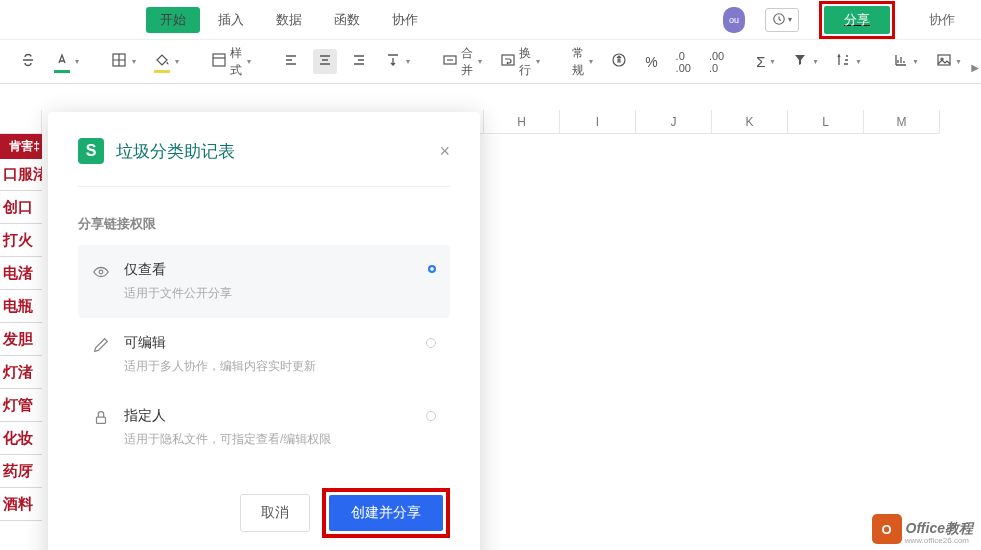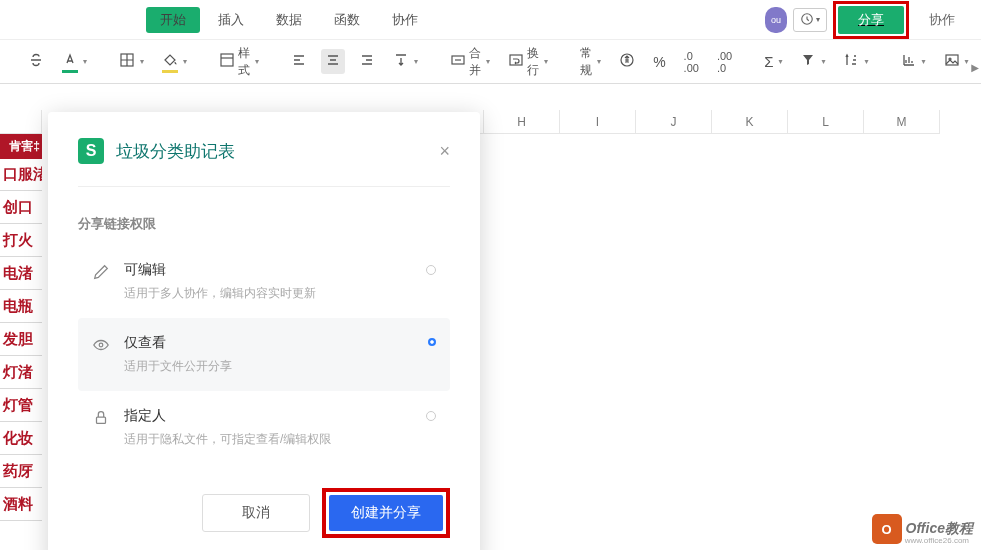--- a/index.html
+++ b/index.html
@@ -2,28 +2,28 @@
 <html><head>
   <meta charset="utf-8">
   <style>
     * { margin: 0; padding: 0; box-sizing: border-box; font-family: -apple-system, "PingFang SC", "Microsoft YaHei", sans-serif; }
     body { width: 981px; height: 550px; overflow: hidden; background: #fff; position: relative; }
 
     .menubar { height: 40px; display: flex; align-items: center; padding: 0 12px; gap: 4px; border-bottom: 1px solid #eee; }
     .menu-spacer-left { width: 130px; }
     .menu-item { padding: 4px 14px; font-size: 13px; color: #555; cursor: pointer; border-radius: 3px; }
     .menu-item.active { background: #1aad6e; color: #404040; }
-    .menu-right { margin-left: auto; display: flex; align-items: center; gap: 6px; }
+    .menu-right { margin-left: auto; display: flex; align-items: center; gap: 20px; }
     .avatar { width: 22px; height: 26px; border-radius: 10px; background: #8179c9; color: #fff; font-size: 9px; display: flex; align-items: center; justify-content: center; }
     .history-btn { display: flex; align-items: center; gap: 2px; padding: 3px 6px; border: 1px solid #ccc; border-radius: 3px; color: #666; font-size: 11px; }
     .share-btn { background: #1aad6e; color: #fff; padding: 5px 20px; font-size: 13px; border-radius: 2px; }
     .share-highlight { border: 3px solid #d40000; padding: 2px; text-decoration: underline; }
     .collab-btn { padding: 5px 14px; font-size: 13px; color: #666; }
 
-    .toolbar { height: 44px; display: flex; align-items: center; padding: 0 24px; gap: 10px; color: #555; font-size: 12px; border-bottom: 1px solid #ddd; }
+    .toolbar { height: 44px; display: flex; align-items: center; padding: 0 16px; gap: 10px; color: #555; font-size: 12px; border-bottom: 1px solid #ddd; }
     .tb-btn { display: inline-flex; align-items: center; gap: 3px; padding: 3px 4px; cursor: pointer; }
     .tb-btn svg { width: 16px; height: 16px; }
     .tb-sep { width: 1px; height: 18px; background: #ddd; margin: 0 2px; }
     .dd::after { content: "▾"; font-size: 8px; color: #888; margin-left: 2px; }
 
     .sheet-area { position: relative; height: 466px; overflow: hidden; background: #fff; }
     .colheaders { display: flex; height: 24px; }
     .colhead { width: 76px; text-align: center; font-size: 12px; color: #777; border-right: 1px solid #e6e6e6; border-bottom: 1px solid #e6e6e6; line-height: 24px; }
     .colhead:first-child { width: 42px; }
     .colhead.spacer { width: 340px; border: none; }
@@ -44,21 +44,21 @@
     .perm-list {}
     .perm-item { display: flex; gap: 14px; padding: 16px 14px; border-radius: 4px; cursor: pointer; position: relative; }
     .perm-item.selected { background: #f6f7f8; }
     .perm-icon { width: 18px; color: #888; padding-top: 2px; }
     .perm-text { flex: 1; }
     .perm-name { font-size: 14px; color: #333; margin-bottom: 6px; }
     .perm-desc { font-size: 12px; color: #aaa; }
     .radio { width: 10px; height: 10px; border-radius: 50%; border: 1px solid #ccc; margin-top: 4px; }
     .radio.on { border-color: #2a7cff; background: #2a7cff; box-shadow: inset 0 0 0 2px #fff; width: 8px; height: 8px; border-width: 2px; }
     .modal-footer { display: flex; justify-content: flex-end; gap: 0; margin-top: 24px; align-items: center; }
-    .btn-cancel { padding: 9px 39px; font-size: 14px; color: #555; background: #fff; border: 1px solid #ddd; border-radius: 3px; cursor: pointer; margin-right: 12px; }
+    .btn-cancel { padding: 9px 20px; font-size: 14px; color: #555; background: #fff; border: 1px solid #ddd; border-radius: 3px; cursor: pointer; margin-right: 12px; }
     .btn-primary-wrap { border: 4px solid #d40000; padding: 3px; }
     .btn-primary { padding: 9px 22px; font-size: 14px; color: #fff; background: #2a68f0; border: none; border-radius: 2px; cursor: pointer; }
 
     .watermark { position: absolute; right: 8px; bottom: 6px; display: flex; align-items: center; gap: 4px; }
     .wm-badge { width: 30px; height: 30px; background: #d85a1f; border-radius: 5px; color: #fff; font-size: 13px; font-weight: bold; display: flex; align-items: center; justify-content: center; }
     .wm-text1 { font-size: 14px; font-weight: bold; color: #737373; font-style: italic; }
     .wm-text2 { font-size: 8px; color: #aaa; position: absolute; right: 4px; bottom: -1px; }
     .arrowr { position: absolute; right: 2px; top: 62px; color: #888; font-size: 10px; }
   </style>
 </head>
@@ -240,43 +240,43 @@
 
 <div class="modal-backdrop">
   <div class="modal">
     <div class="modal-header">
       <div class="modal-logo">S</div>
       <div class="modal-title">垃圾分类助记表</div>
       <div class="modal-close"><span>×</span></div>
     </div>
     <div class="perm-label">分享链接权限</div>
     <div class="perm-list">
-      <div class="perm-item">
-        <div class="perm-icon"><svg viewBox="0 0 20 20" width="18" height="18" fill="none" stroke="currentColor" stroke-width="1.4">
-              <path d="M14 3l3 3L7 16l-4 1 1-4z"></path>
-            </svg></div>
-        <div class="perm-text">
-          <div class="perm-name">可编辑</div>
-          <div class="perm-desc">适用于多人协作，编辑内容实时更新</div>
-        </div>
-        <div class="radio"></div>
-      </div>
       <div class="perm-item selected">
         <div class="perm-icon"><svg viewBox="0 0 20 20" width="18" height="18" fill="none" stroke="currentColor" stroke-width="1.4">
               <path d="M2 10s3-5 8-5 8 5 8 5-3 5-8 5-8-5-8-5z"></path>
               <circle cx="10" cy="10" r="2"></circle>
             </svg></div>
         <div class="perm-text">
           <div class="perm-name">仅查看</div>
           <div class="perm-desc">适用于文件公开分享</div>
         </div>
         <div class="radio on"></div>
       </div>
       <div class="perm-item">
         <div class="perm-icon"><svg viewBox="0 0 20 20" width="18" height="18" fill="none" stroke="currentColor" stroke-width="1.4">
+              <path d="M14 3l3 3L7 16l-4 1 1-4z"></path>
+            </svg></div>
+        <div class="perm-text">
+          <div class="perm-name">可编辑</div>
+          <div class="perm-desc">适用于多人协作，编辑内容实时更新</div>
+        </div>
+        <div class="radio"></div>
+      </div>
+      <div class="perm-item">
+        <div class="perm-icon"><svg viewBox="0 0 20 20" width="18" height="18" fill="none" stroke="currentColor" stroke-width="1.4">
               <rect x="5" y="9" width="10" height="7" rx="1"></rect>
               <path d="M7 9V6a3 3 0 016 0v3"></path>
             </svg></div>
         <div class="perm-text">
           <div class="perm-name">指定人</div>
           <div class="perm-desc">适用于隐私文件，可指定查看/编辑权限</div>
         </div>
         <div class="radio"></div>
       </div>
     </div>

